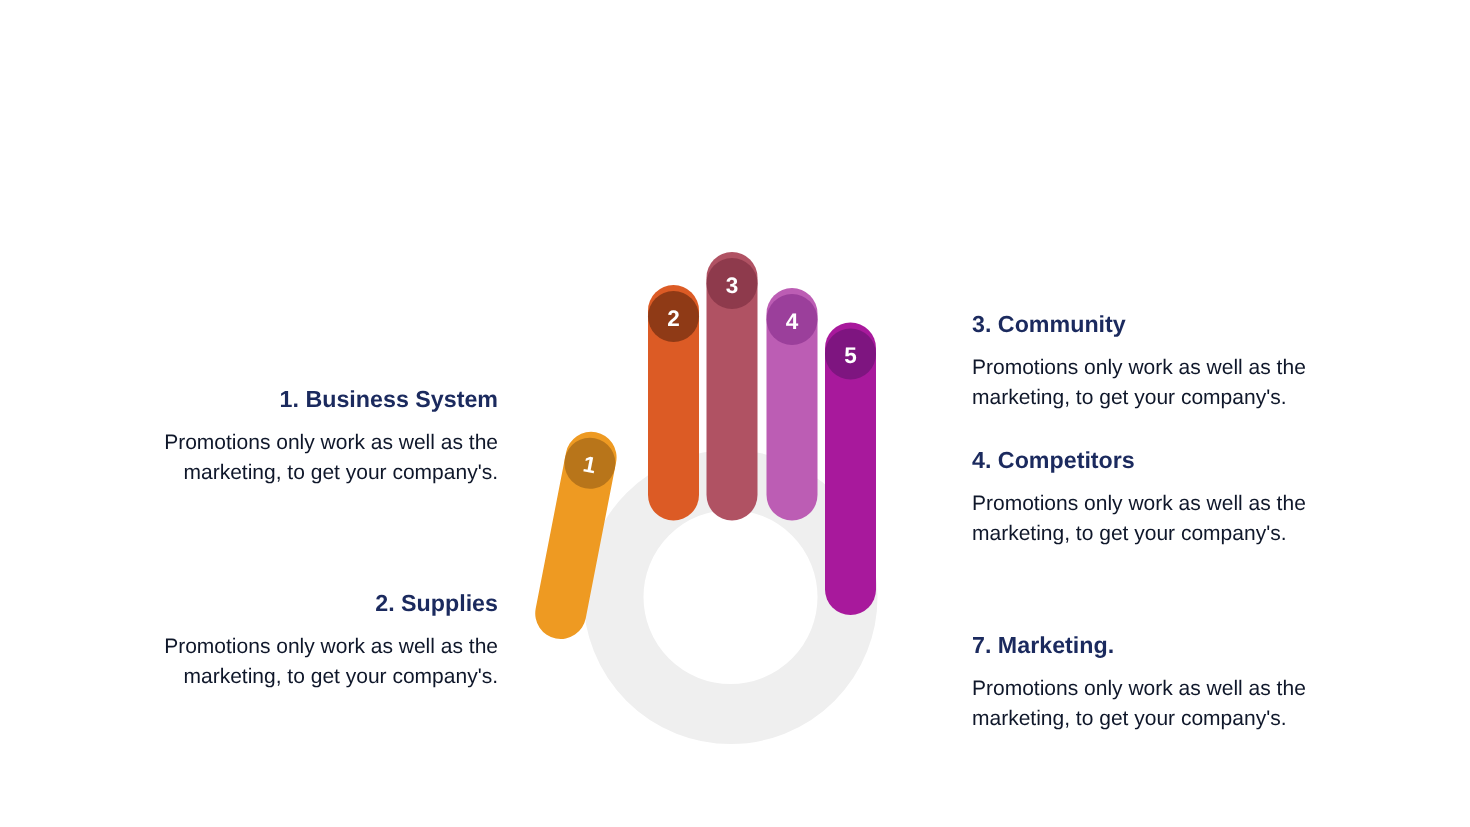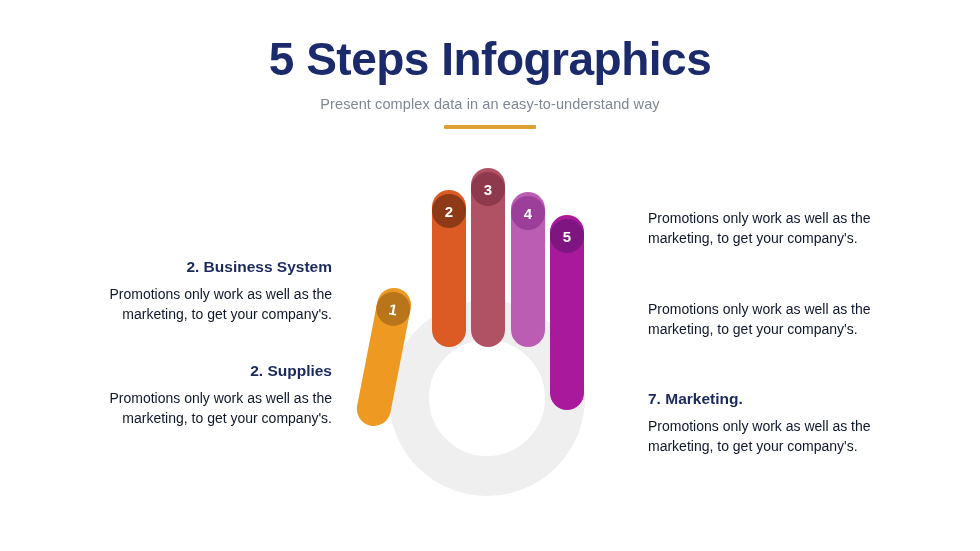--- a/index.html
+++ b/index.html
@@ -55,21 +55,21 @@
 
   
   .col {
     position: absolute;
     width: 262px;
   }
   .col-left  { left: 70px; text-align: right; }
   .col-right { left: 648px; text-align: left; }
 
   .step-block { margin: 0 0 36px 0; }
-  .step-block:last-child { margin-bottom: 0; }
+  .step-block:last-child { margin-bottom: 0; margin-top: 32px; }
 
   .step-heading {
     font-size: 15.5px;
     font-weight: bold;
     color: #1B2A5E;
     margin: 0 0 7px 0;
     line-height: 1.2;
   }
   .step-body {
     font-size: 14px;
@@ -99,46 +99,43 @@
     font-size: 15px;
     font-weight: bold;
     fill: #ffffff;
   }
 </style>
 </head>
 <body>
 
 <div id="slide">
 
-  <div class="header">
-    <h1 class="slide-title" style="color: rgb(27, 42, 107);">5 Steps Infographics</h1>
-    <p class="slide-subtitle" style="color: rgb(127, 134, 148);">Present complex data in an easy-to-understand way</p>
-    <div class="accent-rule" style="background: rgb(221, 160, 51);"></div>
-  </div>
 
   <div class="col col-left" style="top:258px; height:190px;">
 
     <div class="step-block" id="left-block-0">
-      <div class="step-heading">2. Business System</div>
+      <div class="step-heading">1. Business System</div>
       <div class="step-body">Promotions only work as well as the marketing, to get your company's.</div>
     </div>
 
     <div class="step-block" id="left-block-1">
       <div class="step-heading">2. Supplies</div>
       <div class="step-body">Promotions only work as well as the marketing, to get your company's.</div>
     </div>
   </div>
 
   <div class="col col-right" style="top:208px; height:265px;">
 
     <div class="step-block" id="right-block-0">
+      <div class="step-heading">3. Community</div>
       <div class="step-body">Promotions only work as well as the marketing, to get your company's.</div>
     </div>
 
     <div class="step-block" id="right-block-1">
+      <div class="step-heading">4. Competitors</div>
       <div class="step-body">Promotions only work as well as the marketing, to get your company's.</div>
     </div>
 
     <div class="step-block" id="right-block-2">
       <div class="step-heading">7. Marketing.</div>
       <div class="step-body">Promotions only work as well as the marketing, to get your company's.</div>
     </div>
   </div>
 
   <div class="hand">

